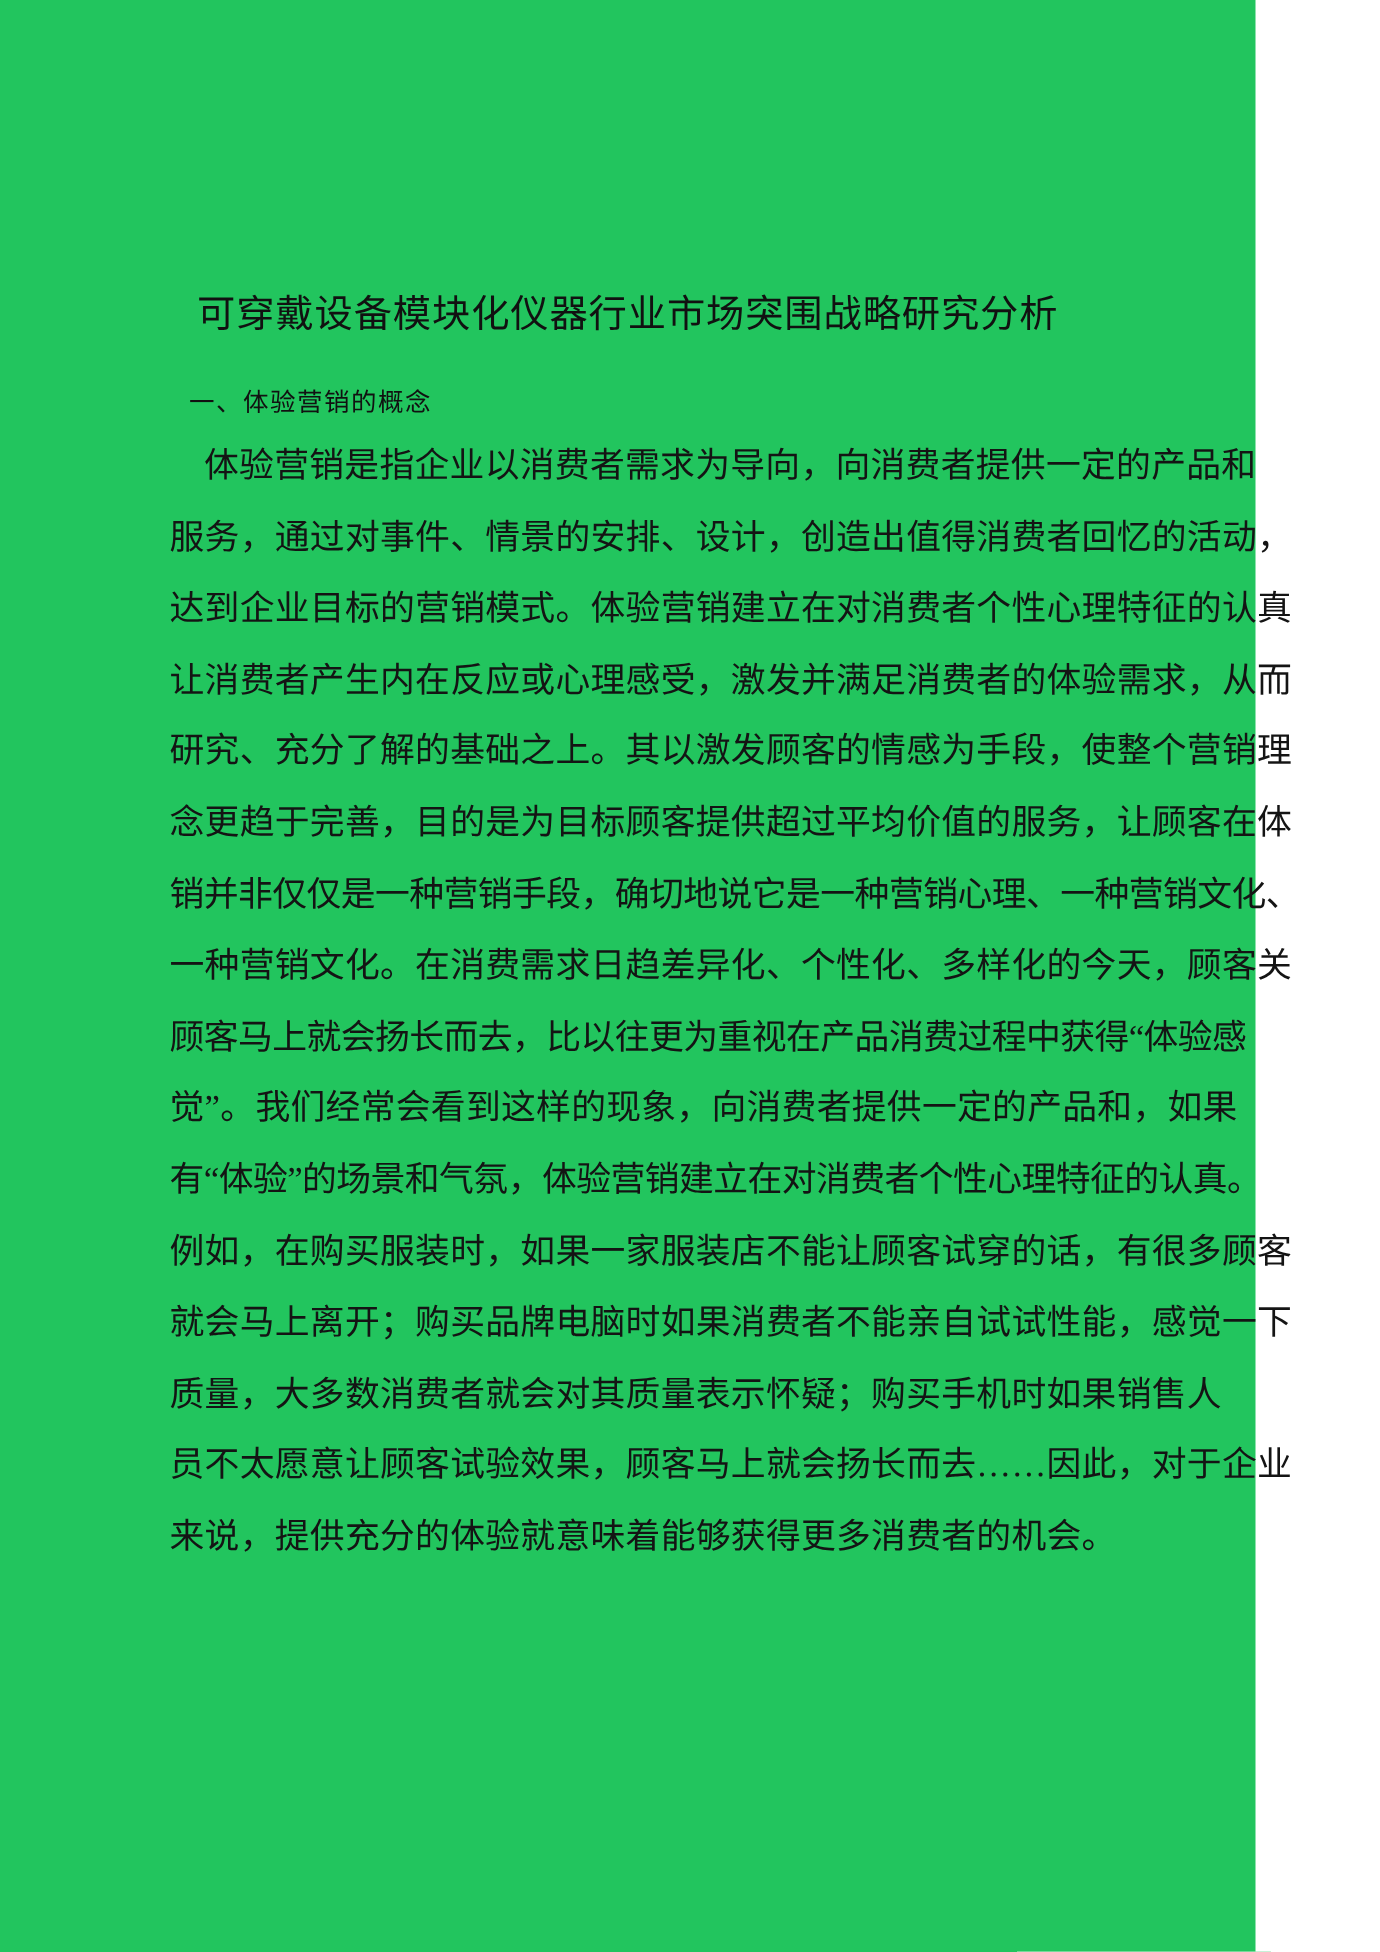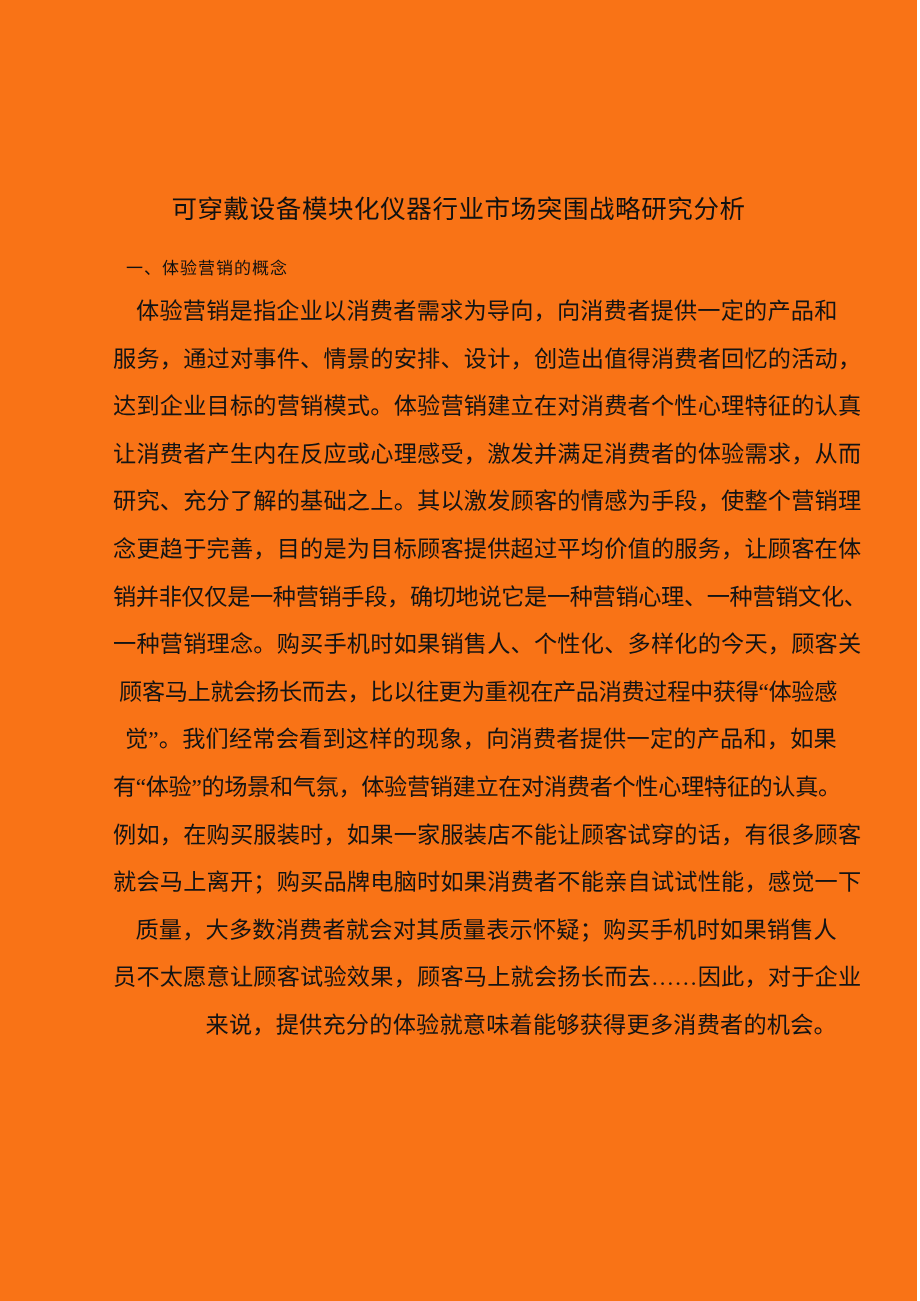--- a/index.html
+++ b/index.html
@@ -11,23 +11,23 @@
   body {
     width: 920px;
     height: 1301px;
     overflow: hidden;
     font-family: "Liberation Serif", "DejaVu Serif", serif;
     color: #1a1a1a;
     -webkit-font-smoothing: antialiased;
   }
   .page {
     position: relative;
-    width: 917px;
+    width: 837px;
     height: 1301px;
-    background: #f97316;
+    background: #22c55e;
     box-sizing: border-box;
   }
   .doc-title {
     position: absolute;
     left: 0;
     right: 0;
     top: 176px;
     text-align: center;
     font-size: 25.5px;
     line-height: 34px;
@@ -54,21 +54,20 @@
     width: 724px;
   }
   .body-line {
     display: block;
     font-size: 23.2px;
     line-height: 47.6px;
     height: 47.6px;
     letter-spacing: 0.2px;
     white-space: nowrap;
     color: #141414;
-    text-align: right;
   }
   .body-line.indent {
     text-indent: 23px;
   }
   
   .body-line.tight {
     letter-spacing: -0.35px;
   }
 </style>
 </head>
@@ -81,21 +80,21 @@
   <h2 class="section-heading">一、体验营销的概念</h2>
 
   <div class="body-block">
     <span class="body-line indent">体验营销是指企业以消费者需求为导向，向消费者提供一定的产品和</span>
     <span class="body-line">服务，通过对事件、情景的安排、设计，创造出值得消费者回忆的活动，</span>
     <span class="body-line">达到企业目标的营销模式。体验营销建立在对消费者个性心理特征的认真</span>
     <span class="body-line">让消费者产生内在反应或心理感受，激发并满足消费者的体验需求，从而</span>
     <span class="body-line">研究、充分了解的基础之上。其以激发顾客的情感为手段，使整个营销理</span>
     <span class="body-line">念更趋于完善，目的是为目标顾客提供超过平均价值的服务，让顾客在体</span>
     <span class="body-line tight">销并非仅仅是一种营销手段，确切地说它是一种营销心理、一种营销文化、</span>
-    <span class="body-line">一种营销理念。购买手机时如果销售人、个性化、多样化的今天，顾客关</span>
+    <span class="body-line">一种营销文化。在消费需求日趋差异化、个性化、多样化的今天，顾客关</span>
     <span class="body-line tight">顾客马上就会扬长而去，比以往更为重视在产品消费过程中获得“体验感</span>
     <span class="body-line">觉”。我们经常会看到这样的现象，向消费者提供一定的产品和，如果</span>
     <span class="body-line tight">有“体验”的场景和气氛，体验营销建立在对消费者个性心理特征的认真。</span>
     <span class="body-line">例如，在购买服装时，如果一家服装店不能让顾客试穿的话，有很多顾客</span>
     <span class="body-line">就会马上离开；购买品牌电脑时如果消费者不能亲自试试性能，感觉一下</span>
     <span class="body-line">质量，大多数消费者就会对其质量表示怀疑；购买手机时如果销售人</span>
     <span class="body-line">员不太愿意让顾客试验效果，顾客马上就会扬长而去……因此，对于企业</span>
     <span class="body-line">来说，提供充分的体验就意味着能够获得更多消费者的机会。</span>
   </div>
 

